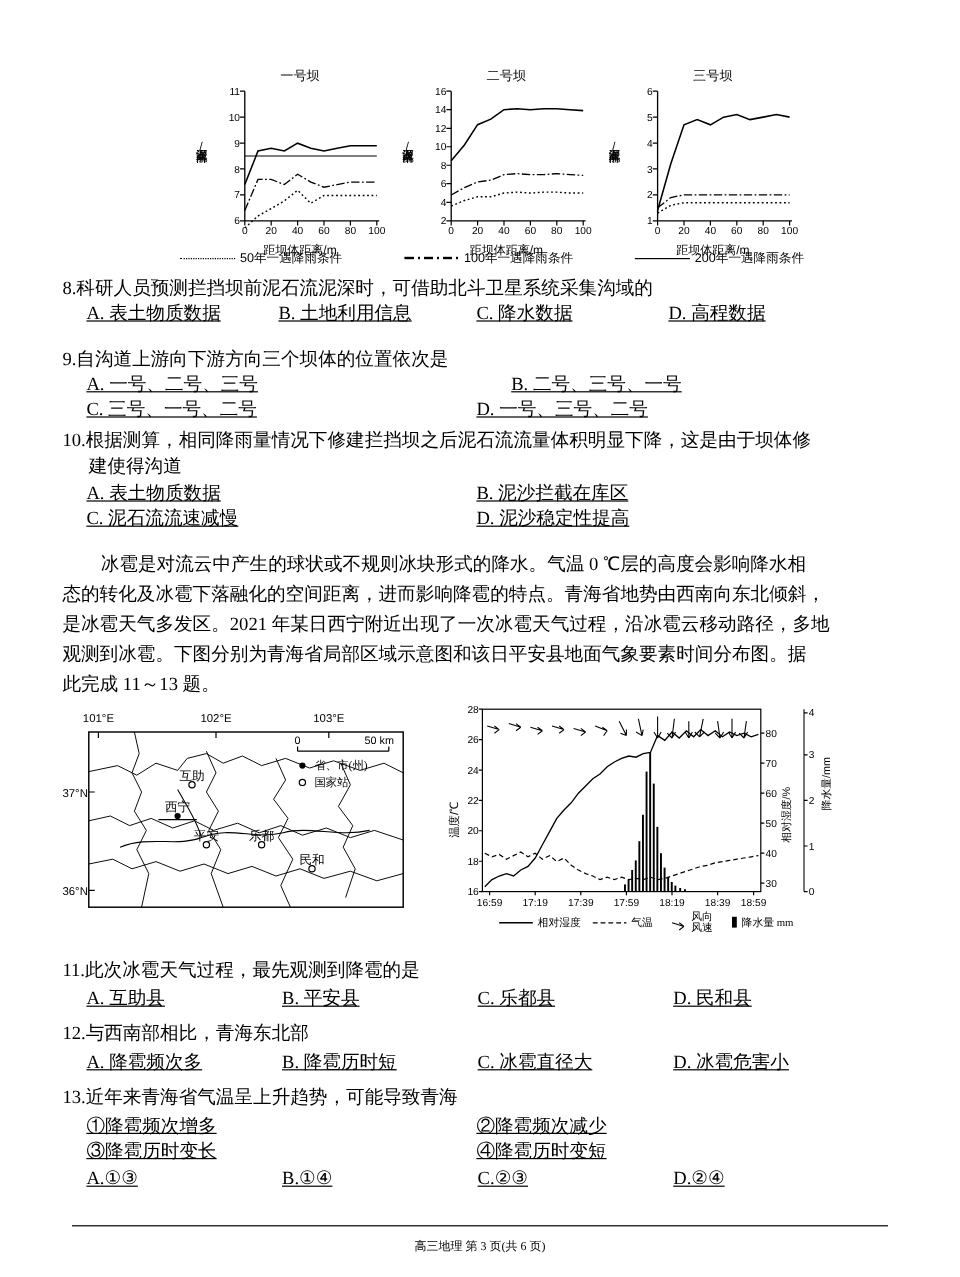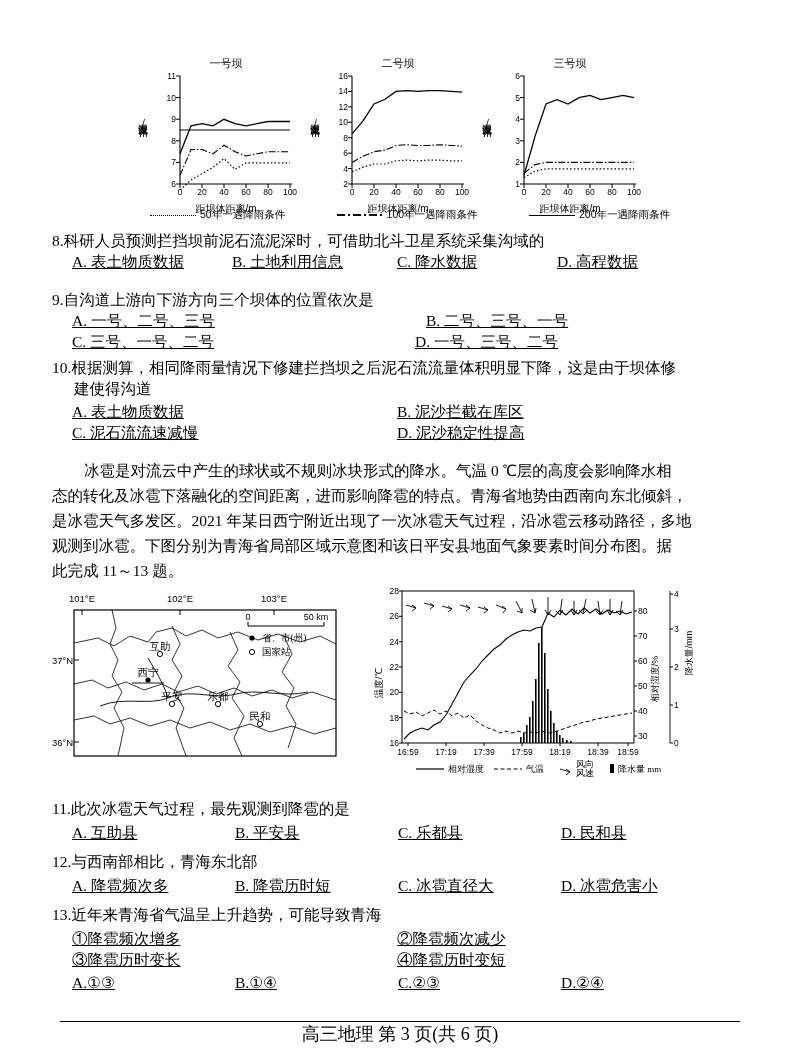--- a/index.html
+++ b/index.html
@@ -10,21 +10,21 @@
     color:#000;
     position:relative;
     overflow:hidden;
   }
   .page {
     position:absolute; left:0; top:0; width:800px; height:1064px;
   }
   
   .charts-row {
     position:absolute; left:140px; top:58px; width:540px; height:160px;
-    display:flex; justify-content:flex-start;
+    display:flex; justify-content:flex-end;
   }
   .chartbox { width:172px; height:160px; position:relative; }
   .chart-title {
     position:absolute; top:-2px; left:0; width:100%;
     text-align:center; font-size:11px; font-family:"Liberation Sans", sans-serif;
   }
   .ylab {
     position:absolute; left:-4px; top:16px; bottom:36px; width:14px;
     writing-mode:vertical-rl; text-orientation:upright;
     font-size:9.5px; letter-spacing:0px; line-height:14px;
@@ -57,21 +57,21 @@
   .indent { text-indent:32px; }
 
   
   .mapbox { position:absolute; left:52px; top:588px; width:300px; height:180px; }
 
   
   .meteo { position:absolute; left:370px; top:583px; width:330px; height:200px; }
 
   .footer {
     position:absolute; left:0; bottom:18px; width:100%; text-align:center;
-    font-size:18px;
+    font-size:10px;
   }
   .footer-rule { position:absolute; left:60px; right:60px; bottom:42px; height:1px; background:#000; }
   svg { display:block; }
 </style>
 </head>
 <body>
 
 <div class="page">
 
   <div class="charts-row">
@@ -238,21 +238,21 @@
   </div>
 
   <div class="q" style="left:52px; top:289px; width:700px;">
     <div class="qline">
       <span>9.</span><span>自沟道上游向下游方向三个坝体的位置依次是</span>
     </div>
     <div class="qline" style="padding-left:20px; display:flex;gap:29px;">
       <span class="opt" style="width:325px;">A. 一号、二号、三号</span>
       <span class="opt">B. 二号、三号、一号</span>
     </div>
-    <div class="qline" style="padding-left:20px; display:flex;gap:18px;">
+    <div class="qline" style="padding-left:20px; display:flex;">
       <span class="opt" style="width:325px;">C. 三号、一号、二号</span>
       <span class="opt">D. 一号、三号、二号</span>
     </div>
   </div>
 
   <div class="q" style="left:52px; top:357px; width:710px;">
     <div class="qline">
       <span>10.</span><span>根据测算，相同降雨量情况下修建拦挡坝之后泥石流流量体积明显下降，这是由于坝体修</span>
     </div>
     <div class="qline" style="padding-left:22px;">

